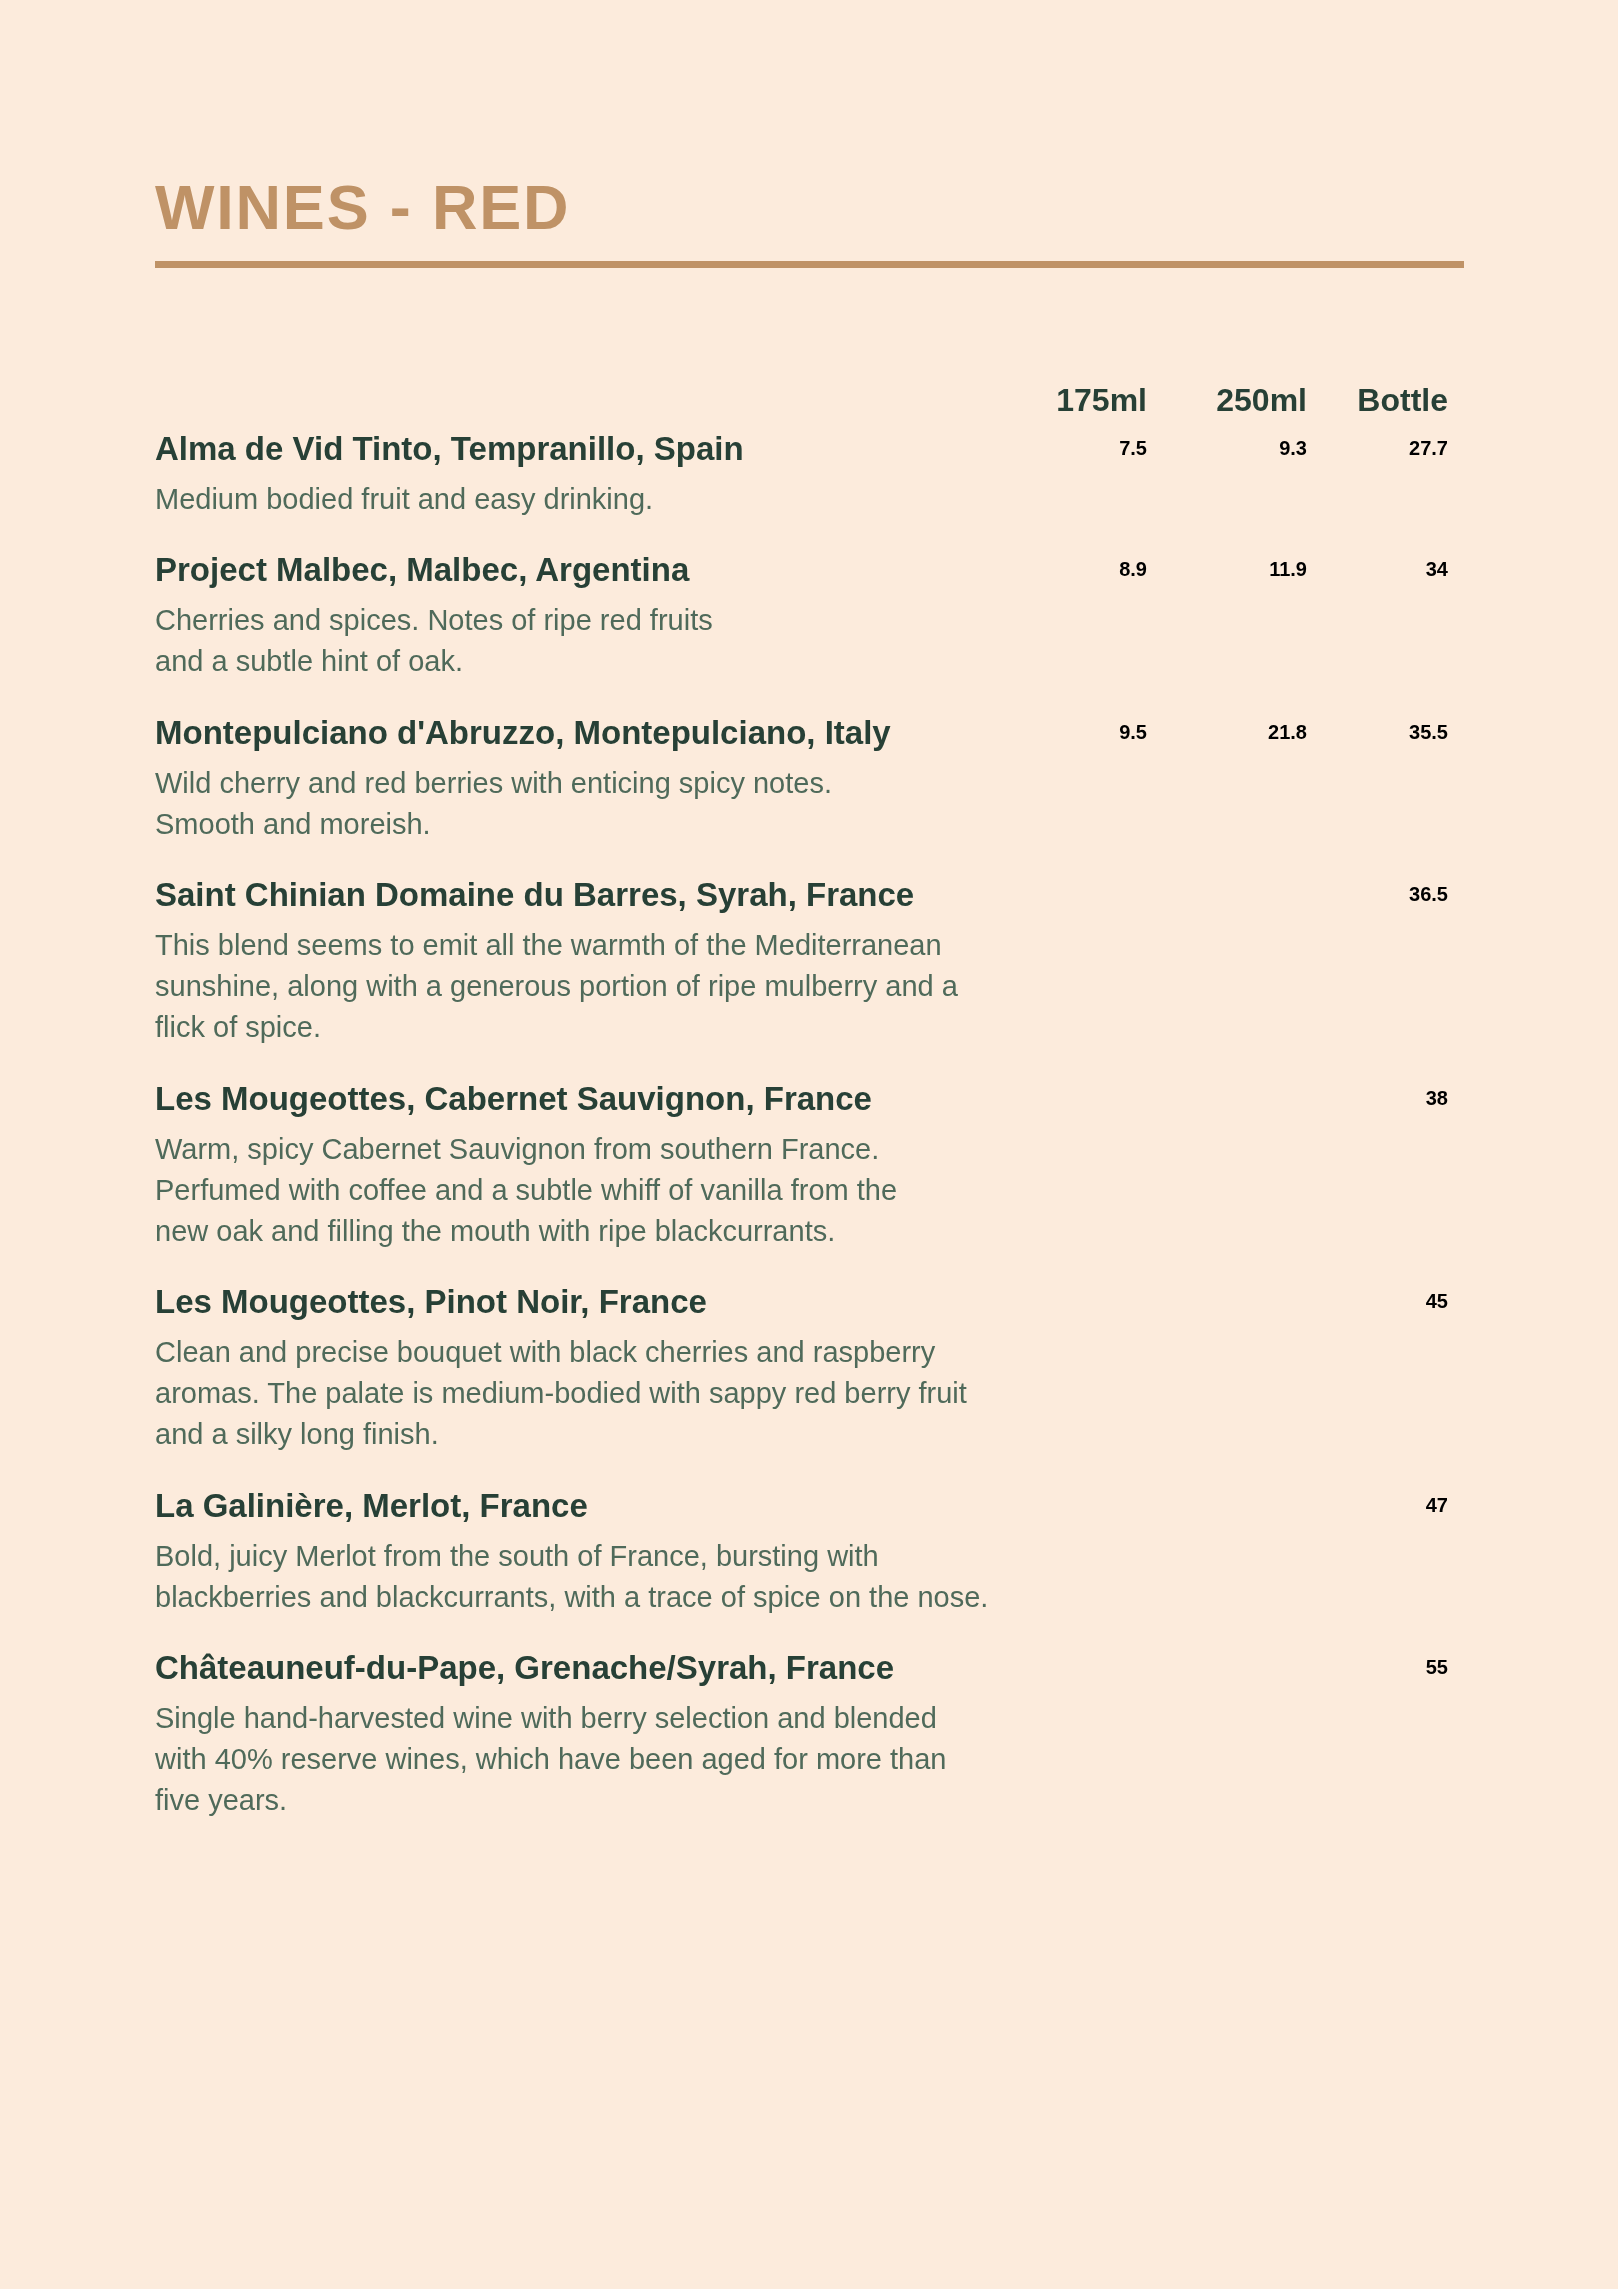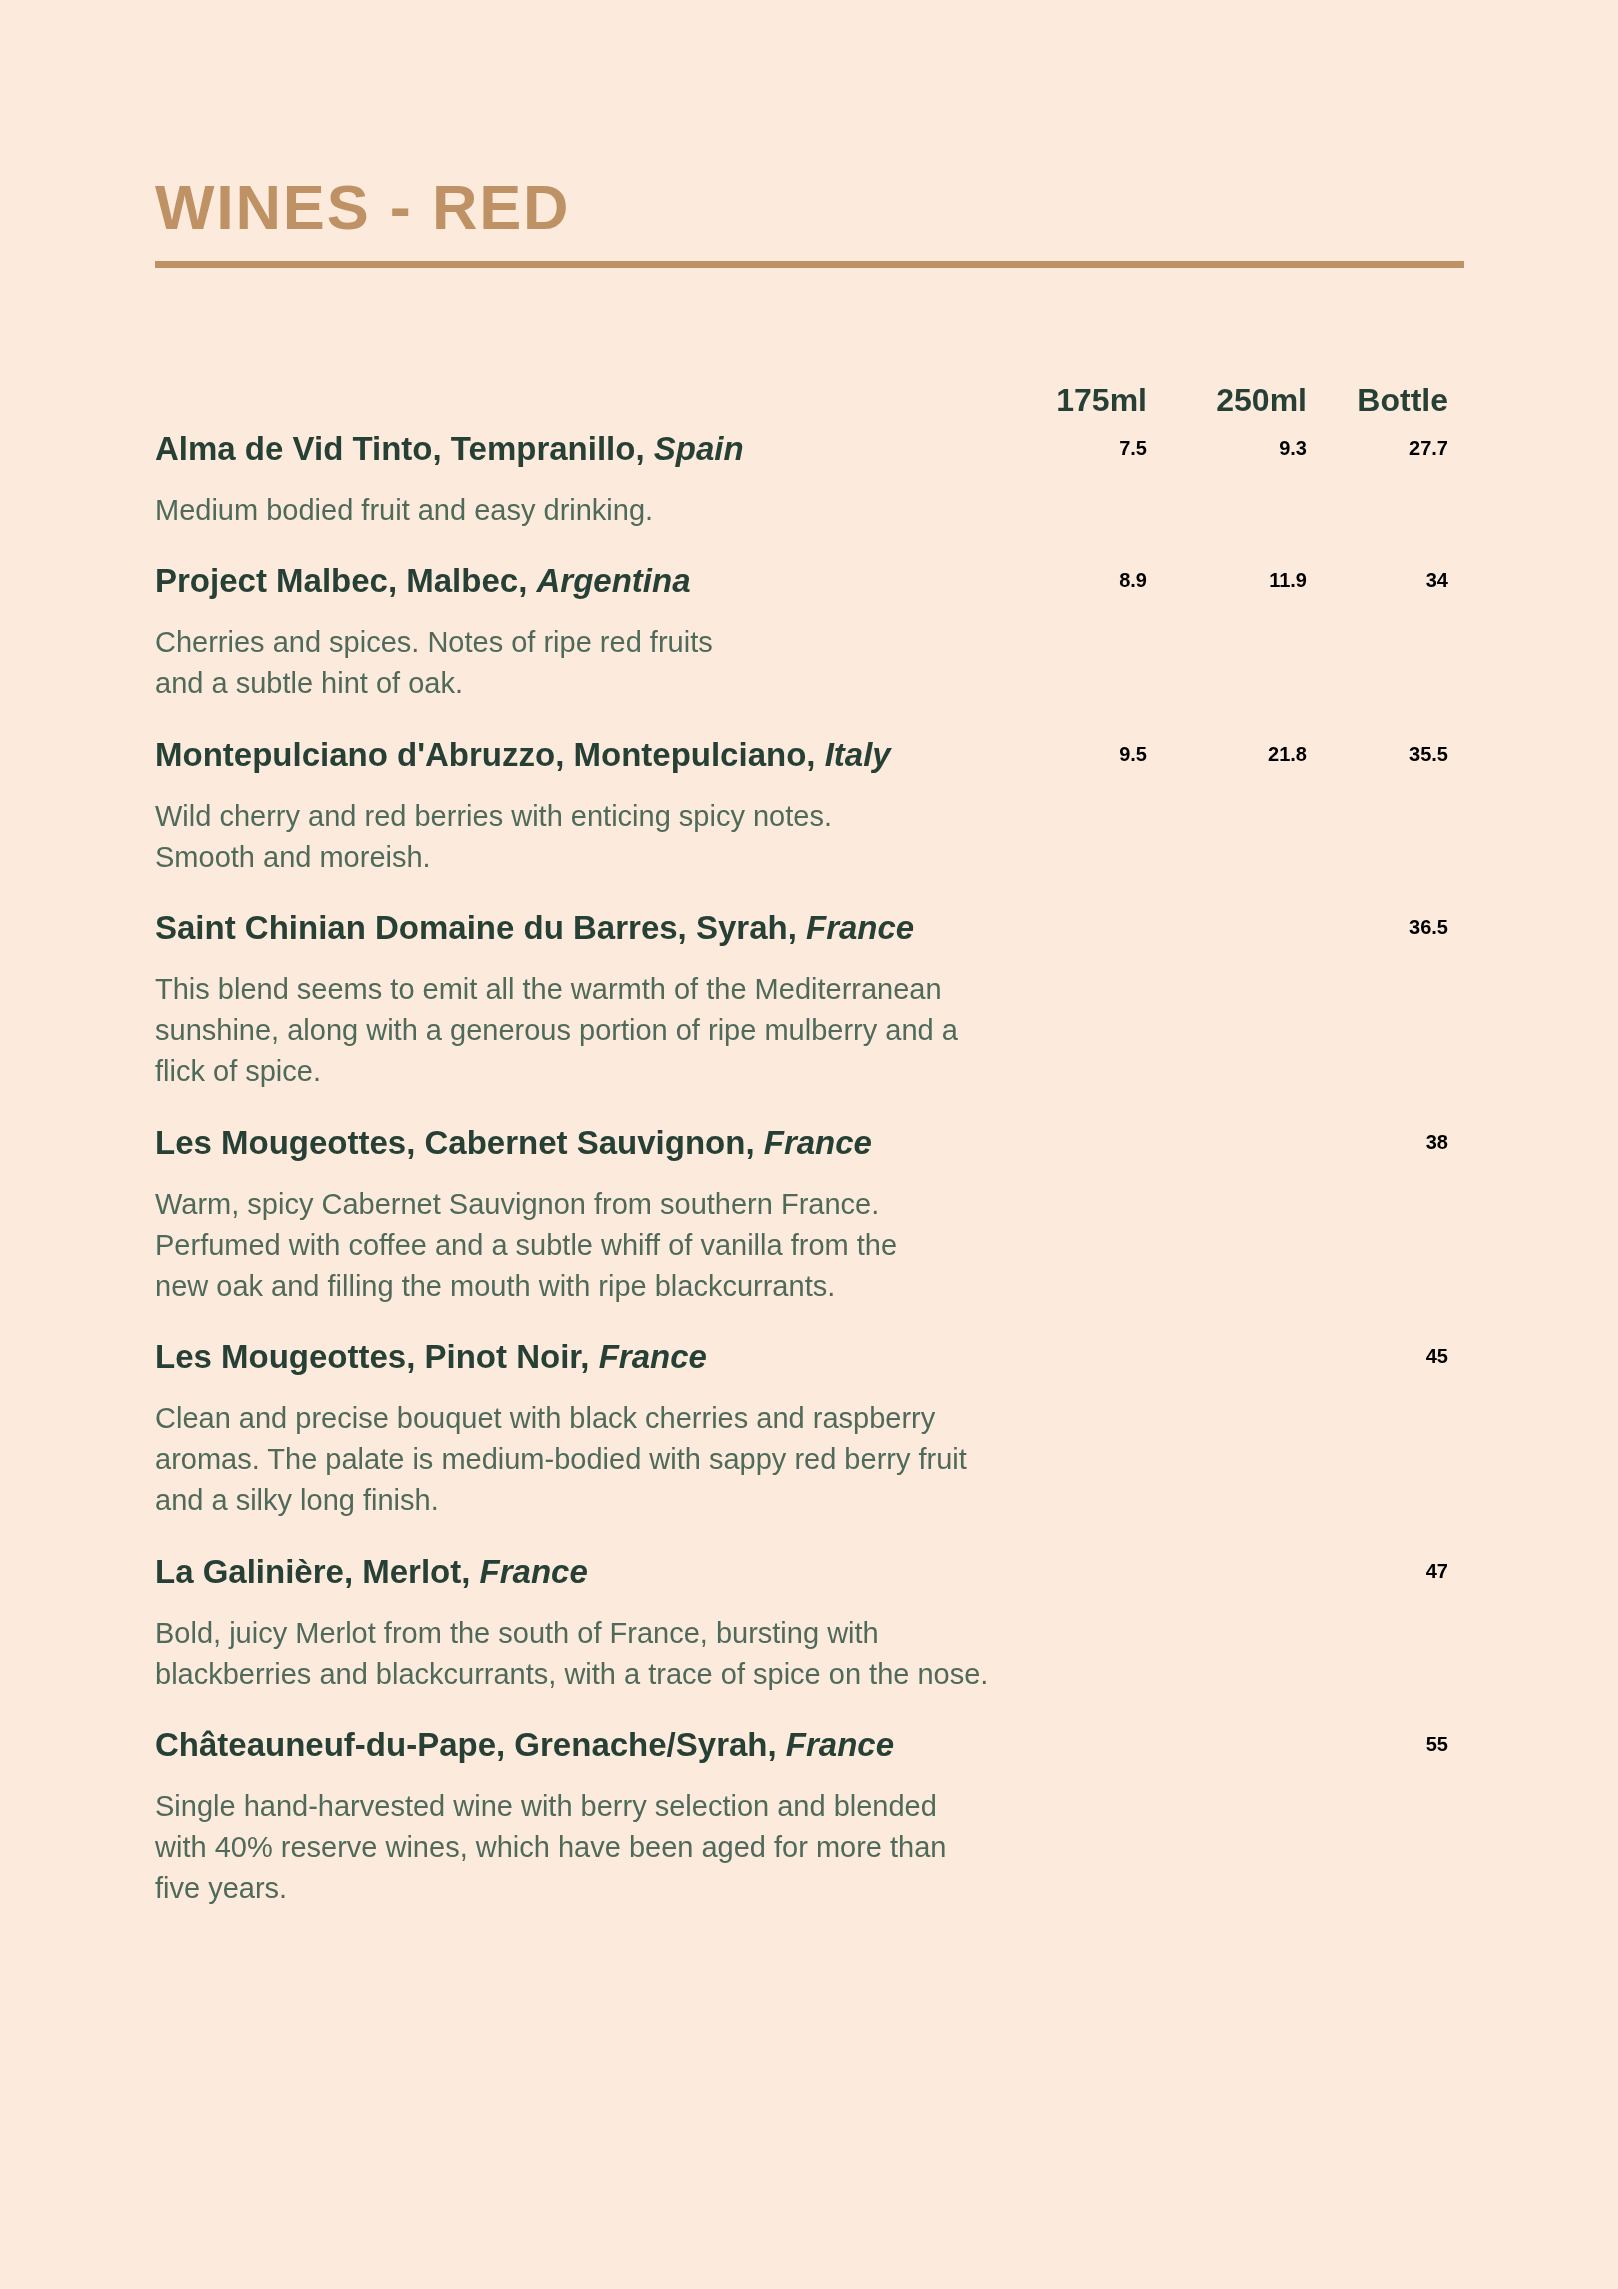--- a/index.html
+++ b/index.html
@@ -55,28 +55,28 @@
   .entry-row {
     position: relative;
     line-height: 41px;
   }
   .wine-name {
     font-size: 33px;
     font-weight: 700;
     color: #274036;
     padding-right: 480px;
   }
-  .wine-country { font-style: italic; }
+  .wine-country { }
   .price {
     font-size: 20px;
     font-weight: 700;
     color: #000000;
   }
   .wine-desc {
-    margin-top: 21px;
+    margin-top: 10px;
     font-size: 29px;
     font-weight: 400;
     line-height: 41px;
     color: #4f6a5a;
     white-space: pre-line;
     max-width: 1061px;
   }
 </style>
 </head>
 <body>

